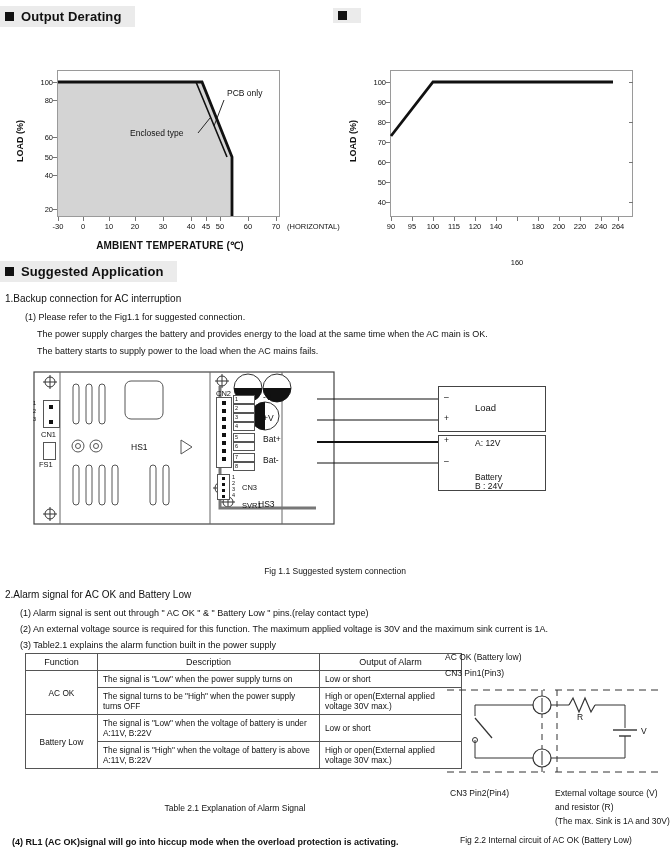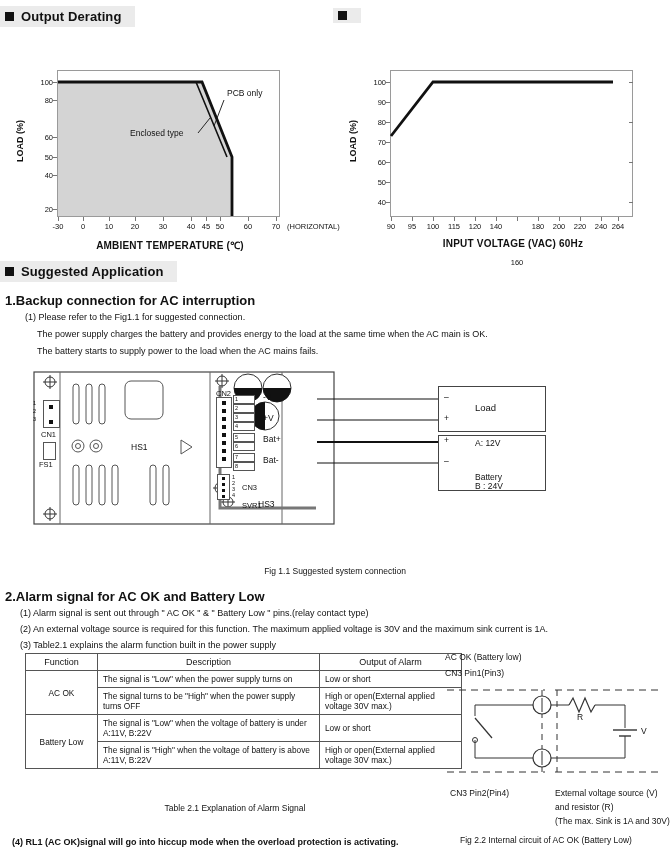--- a/index.html
+++ b/index.html
@@ -30,21 +30,21 @@
   }
   .ylabel-rot {
     position:absolute; font-size:9px; font-weight:bold;
     transform:rotate(-90deg); transform-origin:50% 50%;
     white-space:nowrap; color:#111;
   }
   .ann { position:absolute; font-size:8.5px; color:#111; white-space:nowrap; }
   .horiz-note { position:absolute; font-size:7.5px; color:#111; white-space:nowrap; }
 
   
-  .h2 { position:absolute; font-size:13px; font-weight:bold; color:#111; white-space:nowrap; }
+  .h2 { position:absolute; font-size:10px; font-weight:normal; color:#111; white-space:nowrap; }
   .p  { position:absolute; font-size:9px; color:#111; white-space:nowrap; }
   .cap{ position:absolute; font-size:8.5px; color:#111; white-space:nowrap; }
 
   
   .sch { position:absolute; }
   .bx { position:absolute; border:1px solid #444; background:#fff; }
   .lbl { position:absolute; font-size:7.5px; color:#111; white-space:nowrap; }
   .lbl9 { position:absolute; font-size:8.5px; color:#111; white-space:nowrap; }
   .pinsq { position:absolute; background:#111; }
   .pinbox { position:absolute; border:1px solid #555; background:#fff; }
@@ -191,21 +191,20 @@
   <div class="tick-x" style="left:226px; top:177px;"></div>
   <div class="xl" style="left:214px; top:182px; width:24px;">200</div>
   <div class="tick-x" style="left:247px; top:177px;"></div>
   <div class="xl" style="left:235px; top:182px; width:24px;">220</div>
   <div class="tick-x" style="left:268px; top:177px;"></div>
   <div class="xl" style="left:256px; top:182px; width:24px;">240</div>
   <div class="tick-x" style="left:285px; top:177px;"></div>
   <div class="xl" style="left:273px; top:182px; width:24px;">264</div>
 
   <div class="ylabel-rot" style="left:-10px; top:96px; width:60px; text-align:center;">LOAD (%)</div>
-  <div class="axis-title" style="left:55px; top:198px; width:250px;">INPUT VOLTAGE (VAC) 60Hz</div>
 </div>
 
 <div class="h2" style="left:5px; top:293px;">1.Backup connection for AC interruption</div>
 <div class="p" style="left:25px; top:312px;">(1) Please refer to the Fig1.1 for suggested connection.</div>
 <div class="p" style="left:37px; top:329px;">The power supply charges the battery and provides energy to the load at the same time when the AC main is OK.</div>
 <div class="p" style="left:37px; top:346px;">The battery starts to supply power to the load when the AC mains fails.</div>
 
 <div class="sch" style="left:20px; top:368px; width:640px; height:175px;">
 
   <svg width="640" height="175" style="position:absolute; left:0; top:0;">

